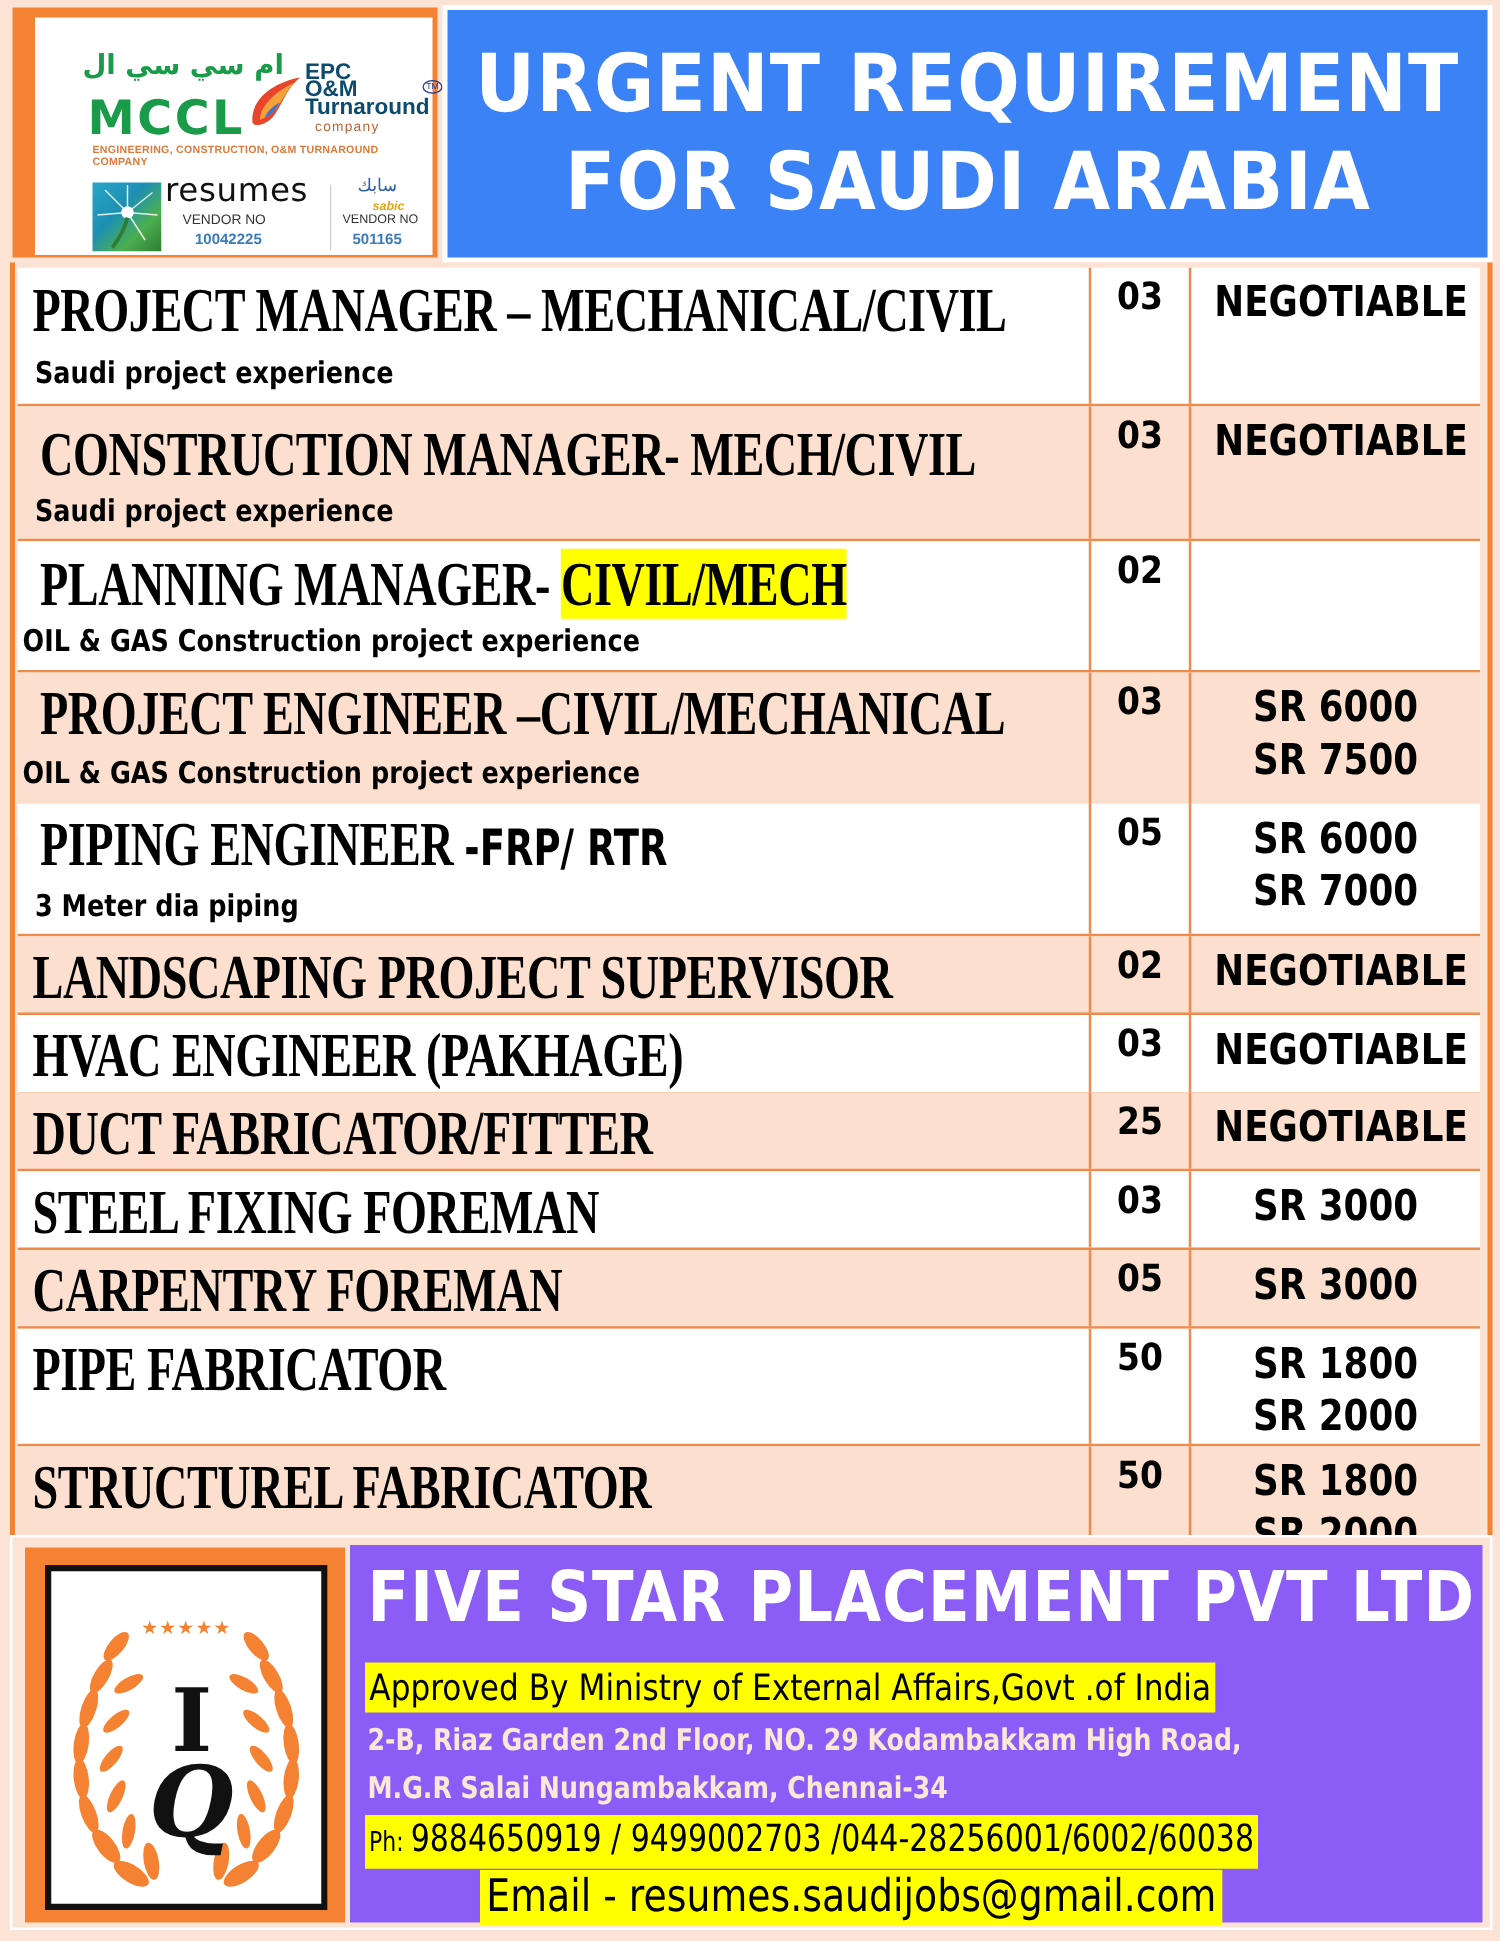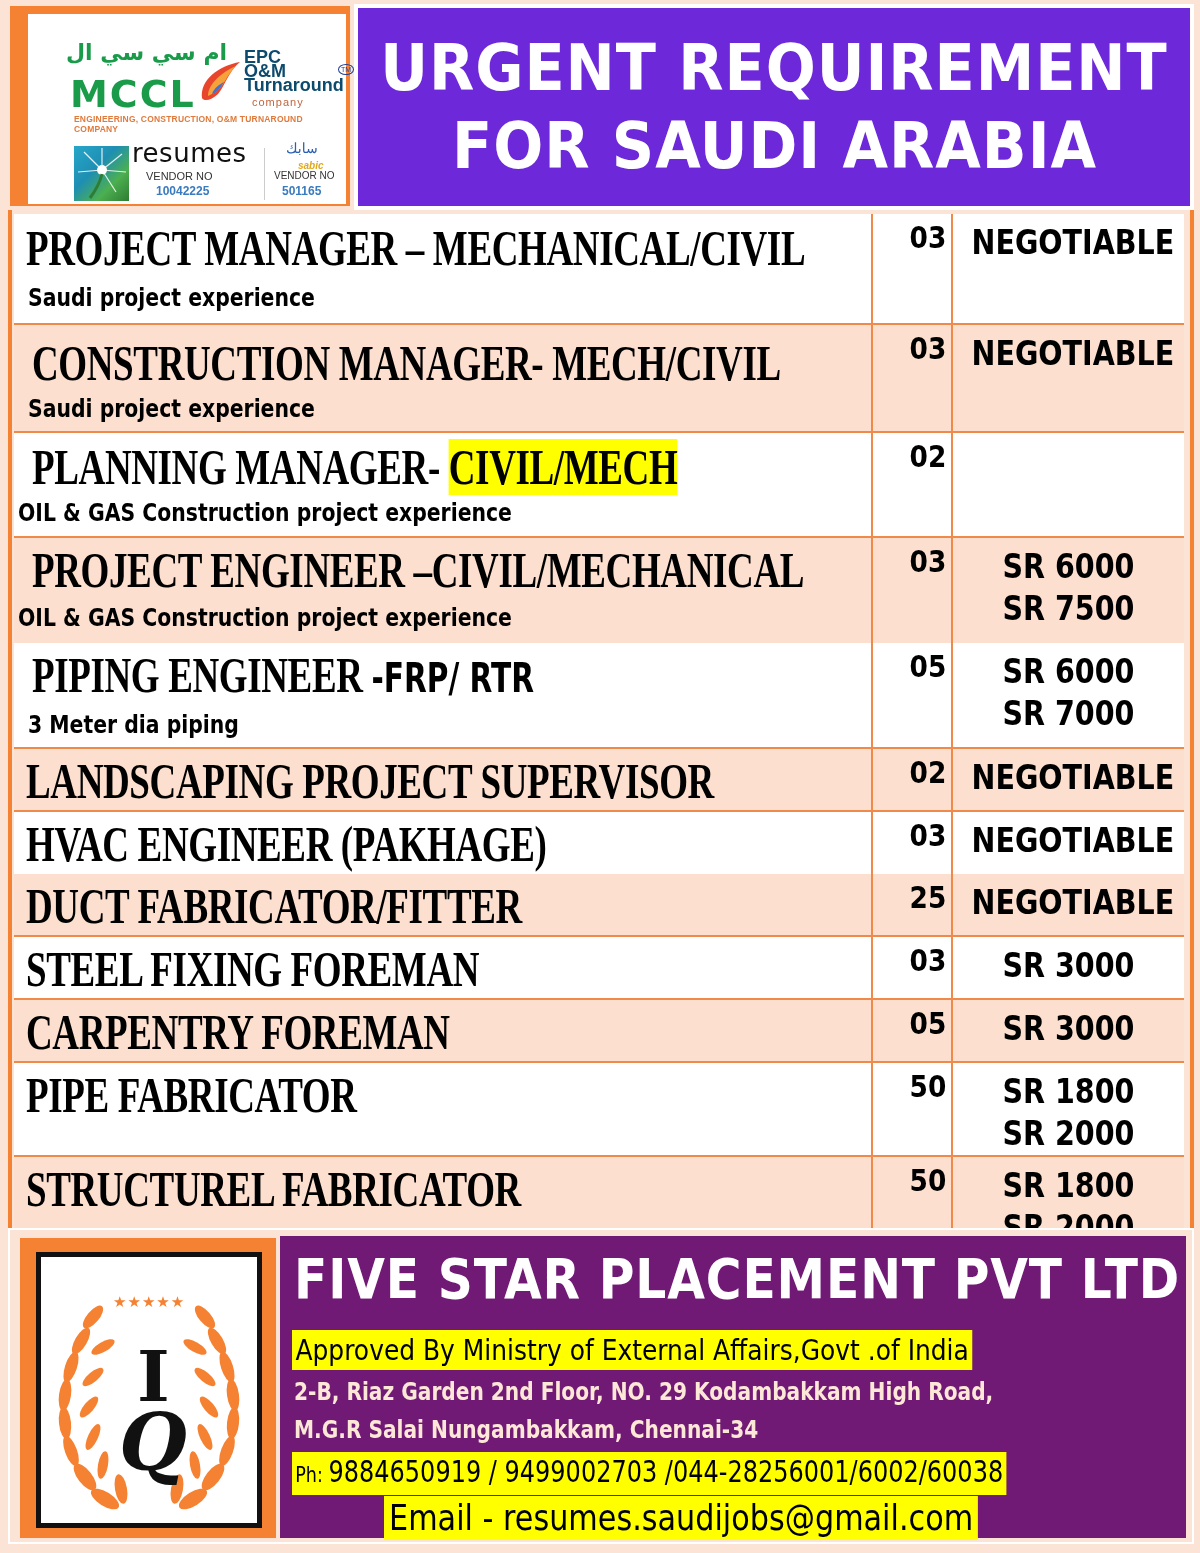--- a/index.html
+++ b/index.html
@@ -5,21 +5,21 @@
   * { box-sizing: border-box; margin: 0; padding: 0; }
   html, body { width: 1200px; height: 1553px; background: #ffffff; overflow: hidden; }
   body { position: relative; font-family: "Liberation Sans", sans-serif; }
 
   .frame { position: absolute; left: 0; top: 0; width: 1200px; height: 1553px; background: #fbe3d6; }
 
   
   .hdr-logo-box { position: absolute; left: 10px; top: 6px; width: 340px; height: 200px; background: #f58233; }
   .hdr-logo-inner { position: absolute; left: 18px; top: 8px; width: 318px; height: 190px; background: #fff; }
   .hdr-title-box { position: absolute; left: 354px; top: 4px; width: 840px; height: 206px; background: #fff; }
-  .hdr-title-inner { position: absolute; left: 4px; top: 4px; right: 4px; bottom: 4px; background: #6d28d9;
+  .hdr-title-inner { position: absolute; left: 4px; top: 4px; right: 4px; bottom: 4px; background: #3b82f6;
       display: flex; flex-direction: column; align-items: center; justify-content: center; }
   .hdr-title-line { color: #fff; font-family: "DejaVu Sans", sans-serif; font-weight: bold; font-size: 64px;
       letter-spacing: 1px; line-height: 78px; transform: scaleX(0.92); white-space: nowrap; }
 
   .mccl-arabic { position: absolute; left: 38px; top: 26px; font-size: 22px; color: #1a9b4a; font-weight: bold; font-family: "DejaVu Sans", sans-serif; }
   .mccl-text { position: absolute; left: 42px; top: 58px; font-size: 38px; color: #1a9b4a; font-weight: bold; letter-spacing: 2px; font-family: "DejaVu Sans", sans-serif; }
   .flame { position: absolute; left: 170px; top: 44px; width: 44px; height: 44px; }
   .epc-text { position: absolute; left: 216px; top: 36px; font-size: 18px; line-height: 14px; color: #0c4a6e; font-weight: bold; }
   .tm { position: absolute; left: 310px; top: 50px; font-size: 7px; color: #1f3b8f; border: 1px solid #1f3b8f; border-radius: 50%; padding: 1px 2px; }
   .company-word { position: absolute; left: 224px; top: 82px; font-size: 11px; color: #c0643c; letter-spacing: 1px; }
@@ -32,36 +32,36 @@
   .sabic-en { position: absolute; left: 270px; top: 146px; font-size: 10px; color: #e0a81c; font-weight: bold; font-style: italic; }
   .vdivider { position: absolute; left: 236px; top: 134px; width: 1px; height: 52px; background: #ccc; }
 
   
   .table-wrap { position: absolute; left: 8px; top: 210px; width: 1186px; height: 1020px; background: #fbe3d6; border-left: 4px solid #f58233; border-right: 4px solid #f58233; overflow: hidden; }
   .table-frame { position: absolute; left: 14px; top: 214px; width: 1170px; height: 1014px; overflow: hidden; }
   .jrow { position: absolute; left: 0; width: 1170px; border-bottom: 2px solid #f08a4b; }
   .jrow.odd { background: #ffffff; }
   .jrow.even { background: #fcdfce; }
   .cell-title { position: absolute; left: 0; top: 0; bottom: 0; width: 859px; border-right: 2px solid #f08a4b; }
-  .cell-qty { position: absolute; left: 859px; top: 0; bottom: 0; width: 80px; border-right: 2px solid #f08a4b; text-align: right; }
+  .cell-qty { position: absolute; left: 859px; top: 0; bottom: 0; width: 80px; border-right: 2px solid #f08a4b; text-align: center; }
   .cell-sal { position: absolute; left: 939px; top: 0; bottom: 0; width: 231px; text-align: center; }
   .job-title { position: absolute; left: 12px; top: 2px; font-family: "Liberation Serif", serif; font-weight: bold; font-size: 50px; color: #000;
       transform: scaleX(0.74); transform-origin: left top; white-space: nowrap; letter-spacing: -0.5px; line-height: 60px; }
   .job-title .hl { background: #ffff00; }
   .job-title .plain { font-family: "DejaVu Sans", sans-serif; font-size: 40px; letter-spacing: 0; }
   .job-sub { position: absolute; left: 14px; font-family: "DejaVu Sans", sans-serif; font-weight: bold; font-size: 24px; color: #000;
       transform: scaleX(0.85); transform-origin: left top; white-space: nowrap; }
   .qty-text { display: block; margin-top: 6px; font-family: "DejaVu Sans", sans-serif; font-weight: bold; font-size: 30px; color: #000; transform: scaleX(0.88); }
   .sal-text { display: block; margin-top: 6px; font-family: "DejaVu Sans", sans-serif; font-weight: bold; font-size: 34px; line-height: 44px; color: #000; transform: scaleX(0.84); white-space: nowrap; }
 
   
   .ftr { position: absolute; left: 8px; top: 1228px; width: 1186px; height: 316px; background: #fbe3d6; border: 2px solid #fff; }
   .ftr-logo-box { position: absolute; left: 10px; top: 8px; width: 256px; height: 300px; background: #f58233; }
   .ftr-logo-inner { position: absolute; left: 16px; top: 14px; width: 226px; height: 276px; background: #fff; border: 5px solid #111; }
-  .ftr-info { position: absolute; left: 270px; top: 6px; width: 906px; height: 302px; background: #701a75; }
+  .ftr-info { position: absolute; left: 270px; top: 6px; width: 906px; height: 302px; background: #8b5cf6; }
   .firm-name { position: absolute; left: 14px; top: 10px; font-family: "DejaVu Sans", sans-serif; font-weight: bold; font-size: 56px; color: #fff; transform: scaleX(0.87); transform-origin: left top; white-space: nowrap; letter-spacing: 1px; }
   .approved { position: absolute; left: 12px; top: 94px; background: #ffff00; padding: 0 4px; font-family: "DejaVu Sans", sans-serif; font-size: 29px; color: #000; transform: scaleX(0.86); transform-origin: left top; white-space: nowrap; line-height: 40px; }
   .addr { position: absolute; left: 14px; font-family: "DejaVu Sans", sans-serif; font-weight: bold; font-size: 24px; color: #fde8d8; transform: scaleX(0.84); transform-origin: left top; white-space: nowrap; }
   .phone { position: absolute; left: 12px; top: 216px; background: #ffff00; padding: 0 4px; font-family: "DejaVu Sans", sans-serif; font-size: 30px; color: #000; transform: scaleX(0.8); transform-origin: left top; white-space: nowrap; line-height: 40px; }
   .phone .ph-lbl { font-size: 22px; }
   .email { position: absolute; left: 104px; top: 260px; background: #ffff00; padding: 0 6px; font-family: "DejaVu Sans", sans-serif; font-size: 36px; color: #000; transform: scaleX(0.84); transform-origin: left top; white-space: nowrap; line-height: 44px; }
 </style>
 </head>
 <body>
 

